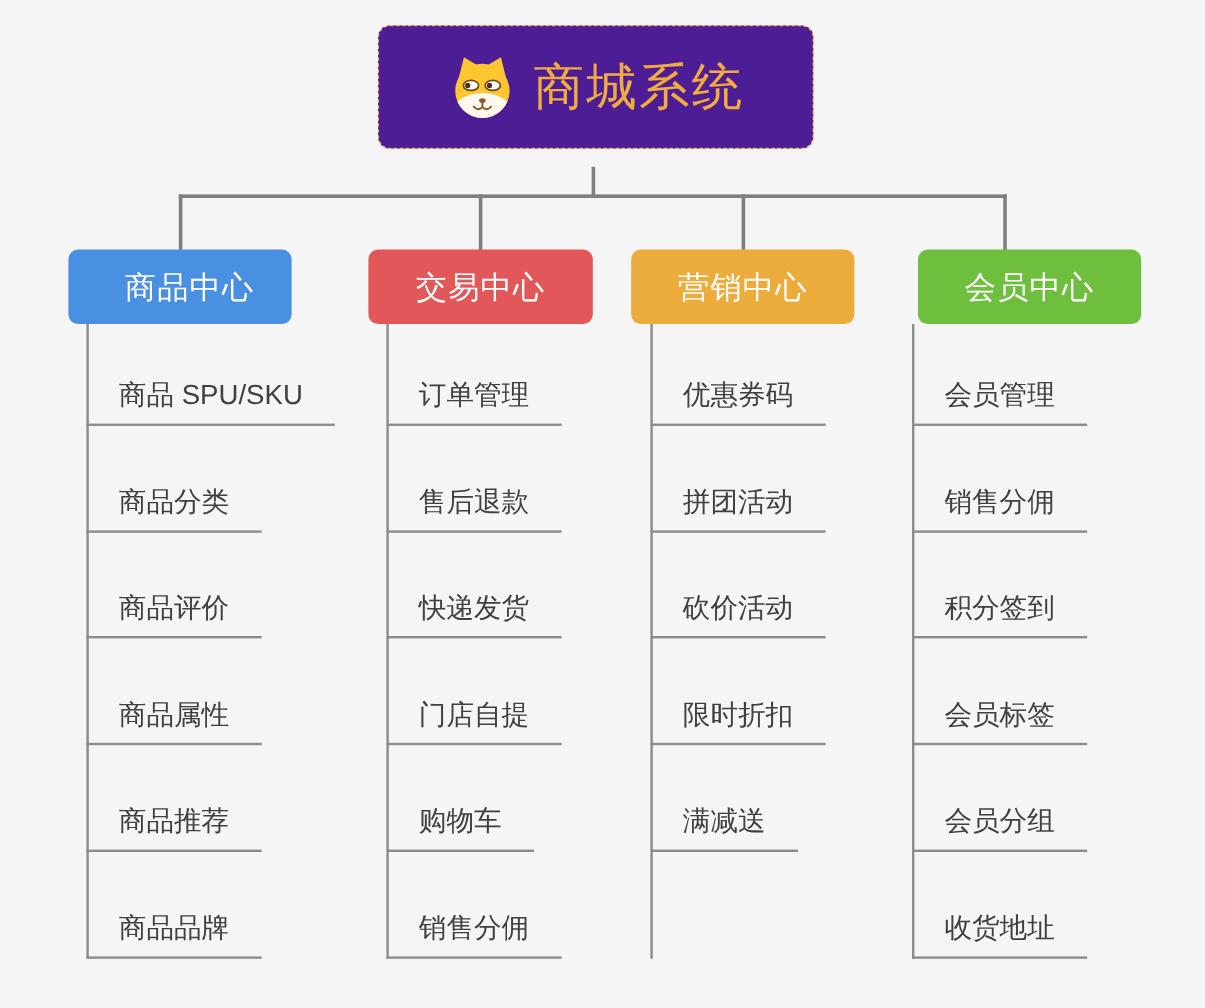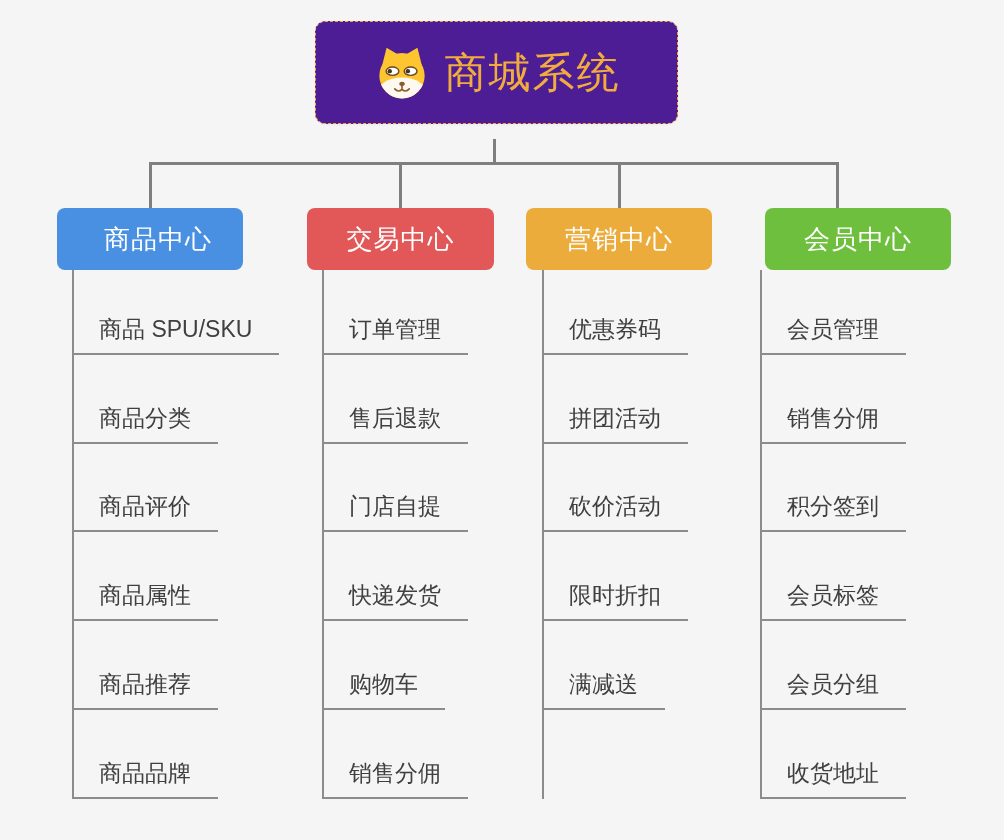--- a/index.html
+++ b/index.html
@@ -134,24 +134,24 @@
   </div>
 
   <div class="leaf-col col-2">
     <div class="leaf">
         <span class="leaf-label">订单管理</span>
       </div>
     <div class="leaf">
         <span class="leaf-label">售后退款</span>
       </div>
     <div class="leaf">
-        <span class="leaf-label">门店自提</span>
+        <span class="leaf-label">快递发货</span>
       </div>
     <div class="leaf">
-        <span class="leaf-label">快递发货</span>
+        <span class="leaf-label">门店自提</span>
       </div>
     <div class="leaf">
         <span class="leaf-label">购物车</span>
       </div>
     <div class="leaf">
         <span class="leaf-label">销售分佣</span>
       </div>
   </div>
 
   <div class="leaf-col col-3">

